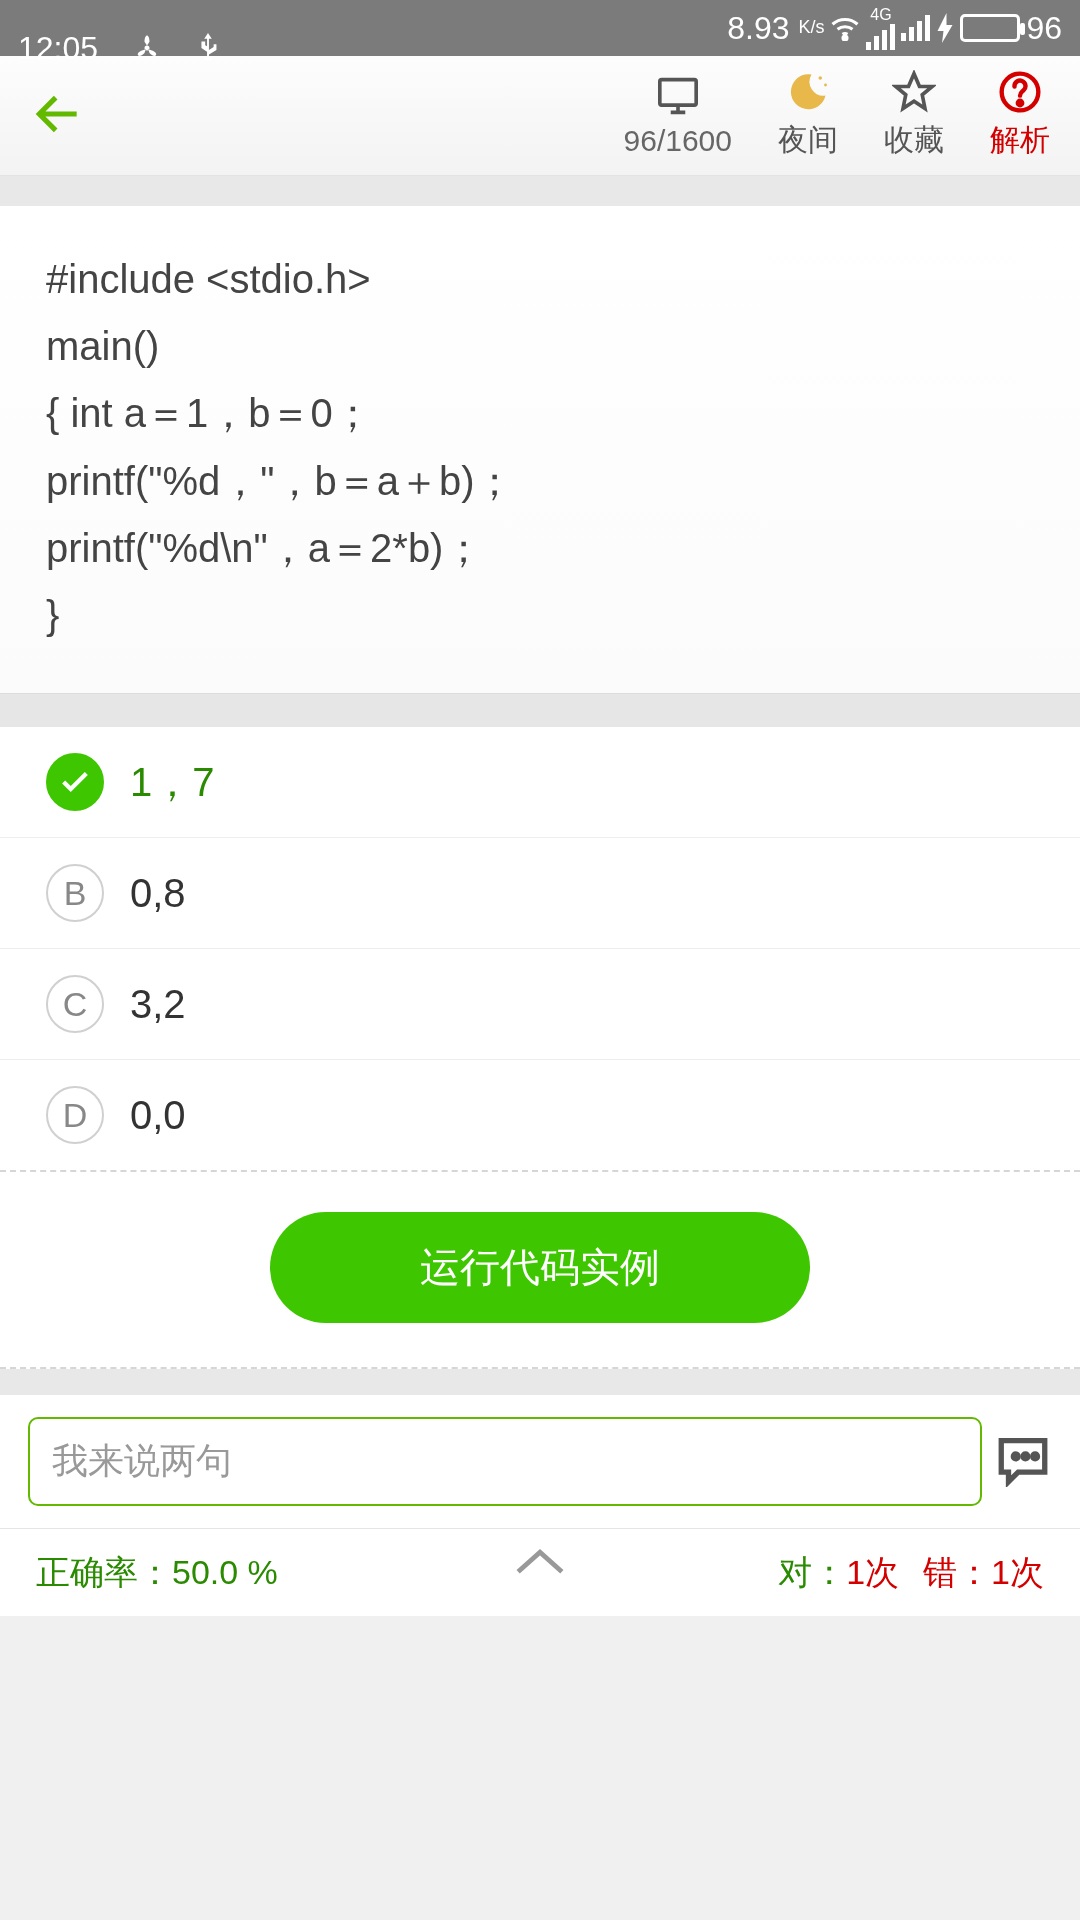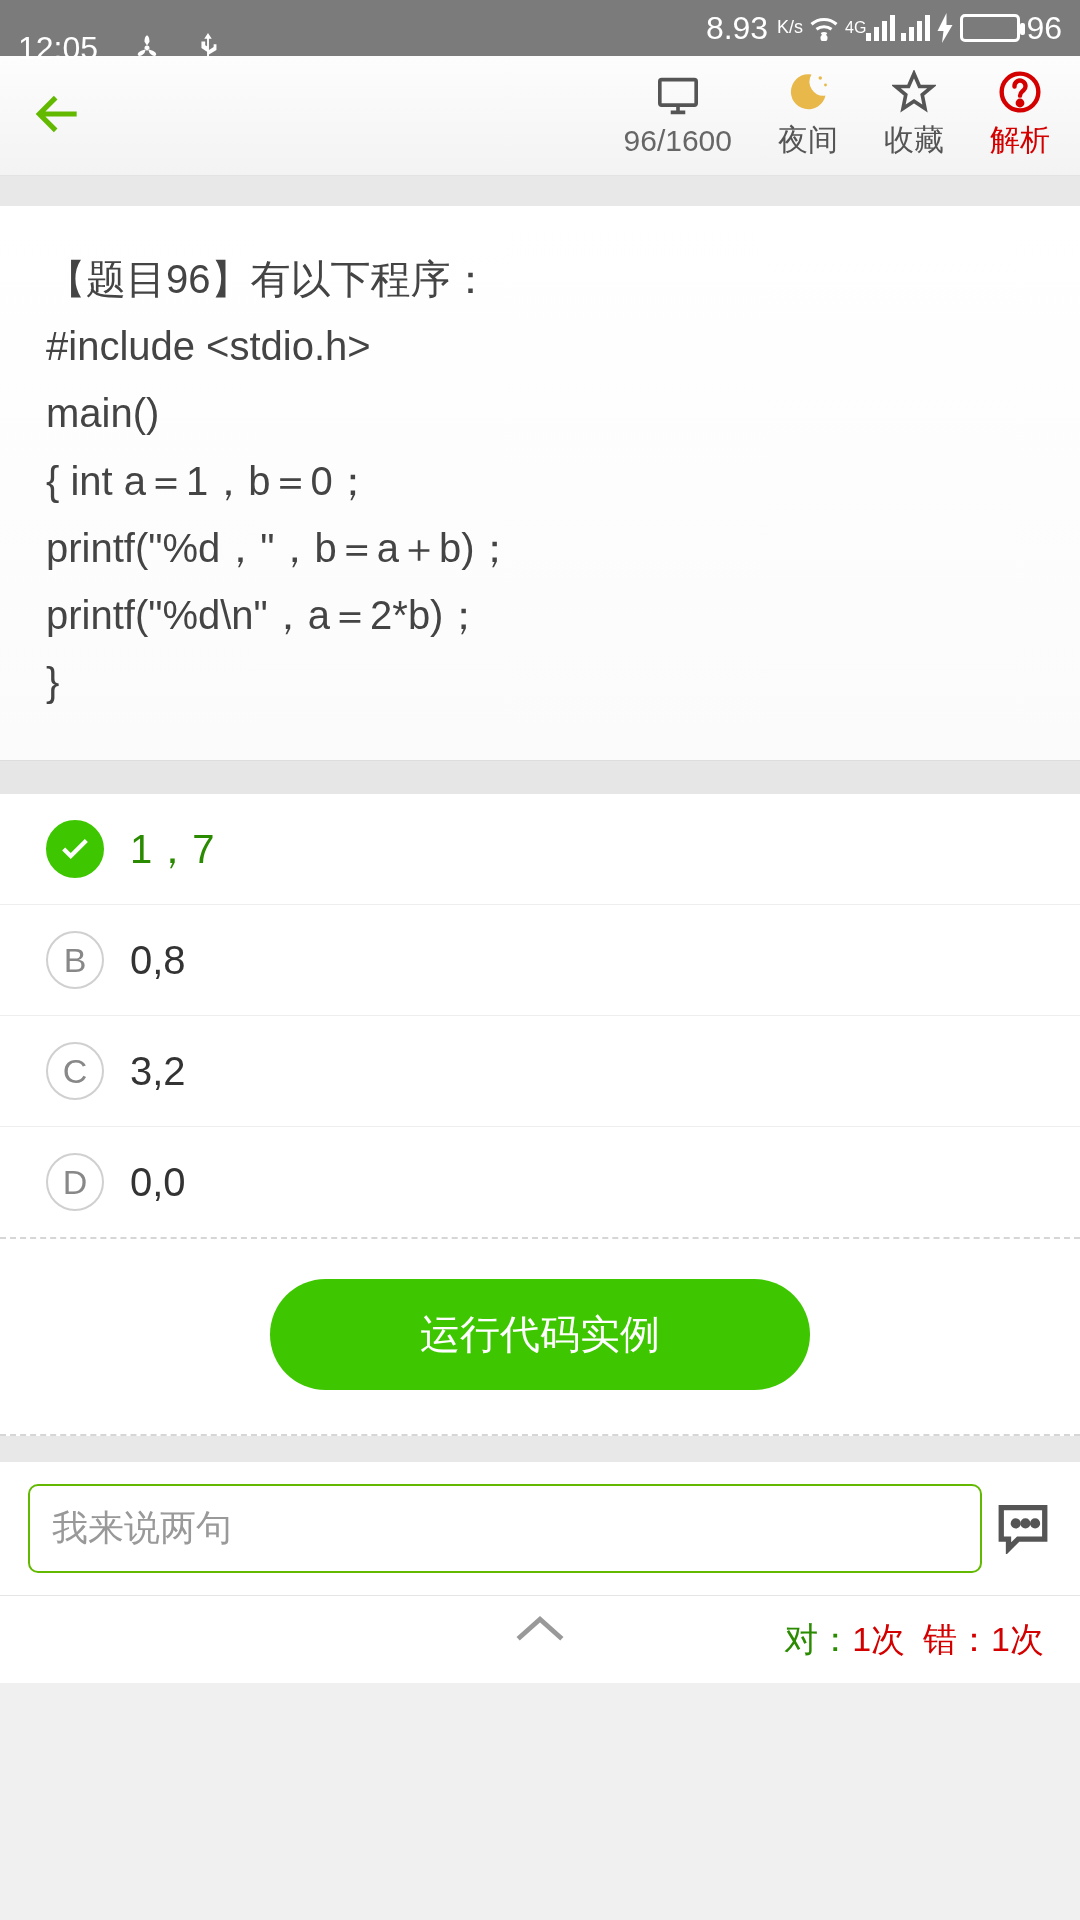--- a/index.html
+++ b/index.html
@@ -53,21 +53,21 @@
 
 
 .comment-row { display:flex; align-items:center; gap:12px; padding:22px 28px; background:#fff; }
 .comment-input { flex:1; border:2px solid #62b900; border-radius:10px; padding:18px 22px; font-size:36px; color:#999; }
 .comment-ico { color:#555; }
 
 
 .footer { background:#fff; border-top:1px solid #e5e5e5; height:88px; display:flex; align-items:center; padding:0 36px; font-size:34px; position:relative; }
 .footer .acc-label { color:#2a8a00; }
 .footer .acc-val { color:#2a8a00; }
-.footer .right-stats { margin-left:auto; display:flex; gap:18px; }
+.footer .right-stats { margin-left:auto; display:flex; gap:24px; }
 .footer .err { color:#d40000; }
 .footer .chev { position:absolute; left:50%; top:16px; transform:translateX(-50%); color:#888; }
 .pair .lab { color:#2a8a00; } .pair.err .lab { color:#d40000; }
 .pair .val { color:#d40000; }
 </style>
 </head>
 <body>
 
 <div class="status-bar">
   <div class="status-left">
@@ -78,21 +78,21 @@
     <svg class="usb-ico" viewBox="0 0 24 32" fill="#fff">
         <path d="M12 0l4 6h-3v12l5-3v-3h3v6l-8 5v3h3v3H8v-3h3v-6l-6-4V9h4v4l2 1V6H8z"></path>
       </svg>
   </div>
   <div class="status-right">
     <span><span>8.93</span> <span class="status-sub">K/s</span></span>
     <svg width="30" height="26" viewBox="0 0 24 20" fill="none" stroke="#fff" stroke-width="2.5">
         <path d="M2 7a15 15 0 0120 0M6 11a10 10 0 0112 0M10 15a4 4 0 014 0"></path>
         <circle cx="12" cy="18" r="1.6" fill="#fff"></circle>
       </svg>
-    <span style="display:flex;flex-direction:row;align-items:center">
+    <span style="display:flex;flex-direction:column;align-items:center">
       <span style="font-size:16px">4G</span>
       <span class="sig-bars">
           <span></span>
           <span></span>
           <span></span>
           <span></span>
         </span>
     </span>
     <span class="sig-bars">
         <span></span>
@@ -150,21 +150,20 @@
           <circle cx="12" cy="18" r="1.2" fill="#d40000"></circle>
         </svg>
     </span>
     <span class="nav-label">解析</span>
   </div>
 </div>
 
 <div class="band"></div>
 
 <div class="question">
-  <div>【题目96】有以下程序：</div>
   <div>#include  &lt;stdio.h&gt;</div>
   <div>main()</div>
   <div>{    int  a＝1，b＝0；</div>
   <div>        printf("%d，"，b＝a＋b)；</div>
   <div>        printf("%d\n"，a＝2*b)；</div>
   <div>}</div>
 </div>
 
 <div class="band2"></div>
 
@@ -204,20 +203,23 @@
     <svg width="58" height="54" viewBox="0 0 24 22" fill="none" stroke="#555" stroke-width="2.2">
         <path d="M3 3h18v13H10l-4 4v-4H3z"></path>
         <circle cx="9" cy="9.5" r="1" fill="#555"></circle>
         <circle cx="13" cy="9.5" r="1" fill="#555"></circle>
         <circle cx="17" cy="9.5" r="1" fill="#555"></circle>
       </svg>
   </span>
 </div>
 
 <div class="footer">
+  <span>
+    <span class="acc-label">正确率：</span><span class="acc-val">50.0 %</span>
+  </span>
   <span class="chev">
     <svg width="60" height="34" viewBox="0 0 24 14" fill="none" stroke="#999" stroke-width="2">
         <path d="M3 11l9-8 9 8"></path>
       </svg>
   </span>
   <span class="right-stats">
     <span class="pair"><span class="lab">对：</span><span class="val">1次</span></span>
     <span class="pair err"><span class="lab">错：</span><span class="val">1次</span></span>
   </span>
 </div>

